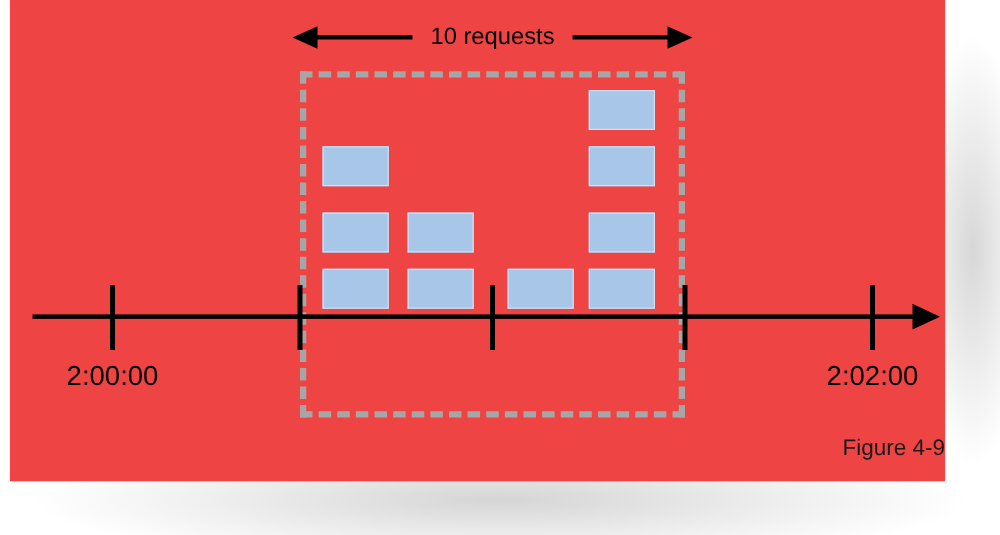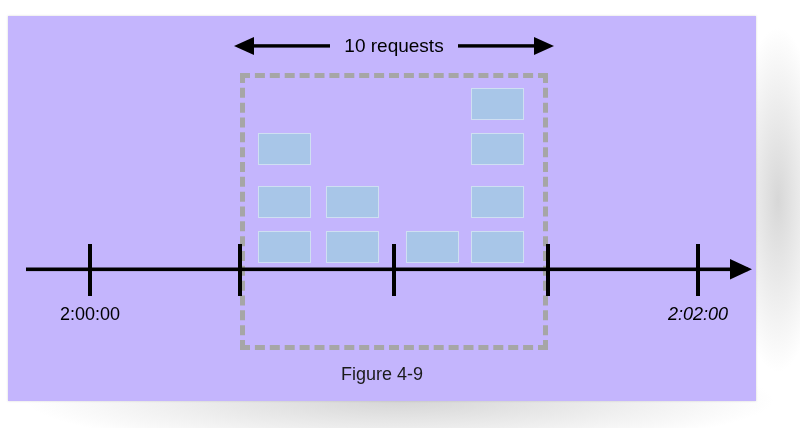--- a/index.html
+++ b/index.html
@@ -23,24 +23,24 @@
     width: 800px;
     height: 428px;
     background:
       radial-gradient(ellipse 520px 70px at 400px 400px, rgba(150,150,150,0.40) 0%, rgba(150,150,150,0.0) 72%),
       radial-gradient(ellipse 60px 230px at 778px 200px, rgba(150,150,150,0.38) 0%, rgba(150,150,150,0.0) 75%);
   }
 
   #figure-card {
     position: absolute;
     left: 8px;
-    top: 16px;
+    top: 0;
     width: 748px;
     height: 385px;
-    background: #c4b5fd;
+    background: #ef4444;
     box-shadow: 0 0 2px rgba(120,120,120,0.30);
   }
 
   
   #requests-annotation {
     position: absolute;
     left: 224px;
     top: 12px;
     width: 324px;
     height: 36px;
@@ -73,21 +73,21 @@
   #timeline {
     position: absolute;
     left: 0px;
     top: 0px;
     width: 748px;
     height: 385px;
   }
 
   .tick-label {
     position: absolute;
-    font-size: 18px;
+    font-size: 22px;
     color: #000000;
     text-align: center;
     white-space: nowrap;
     top: 288px;
     width: 140px;
   }
 
   
   .bar {
     position: absolute;
@@ -97,21 +97,21 @@
     border: 1px solid #cfdff2;
     box-sizing: border-box;
   }
 
   
   #figure-caption {
     position: absolute;
     left: 0px;
     top: 348px;
     width: 748px;
-    text-align: center;
+    text-align: right;
     font-size: 18px;
     color: #1a1a1a;
   }
 </style>
 </head>
 <body>
 
 <div id="shadow-plate"></div>
 
 <div id="figure-card">
@@ -153,17 +153,17 @@
     <polygon points="744,253.3 722,243 722,263.6" fill="#000000"></polygon>
 
     <rect x="80" y="228" width="4" height="52" fill="#000000"></rect>
     <rect x="230" y="228" width="4" height="52" fill="#000000"></rect>
     <rect x="384" y="228" width="4" height="52" fill="#000000"></rect>
     <rect x="538" y="228" width="4" height="52" fill="#000000"></rect>
     <rect x="688" y="228" width="4" height="52" fill="#000000"></rect>
   </svg>
 
   <div class="tick-label" style="left:12px;">2:00:00</div>
-  <div class="tick-label" style="left:620px;font-style:italic;">2:02:00</div>
+  <div class="tick-label" style="left:620px;">2:02:00</div>
 
   <div id="figure-caption">Figure 4-9</div>
 
 </div>
 
 </body></html>

